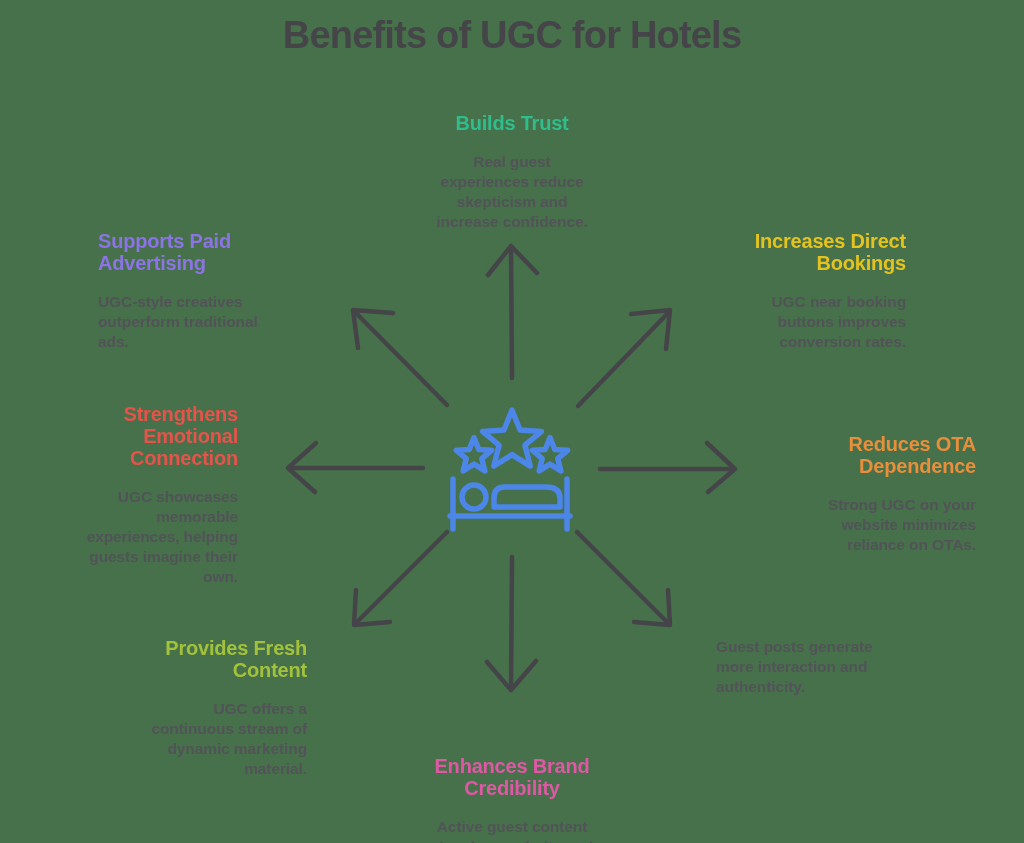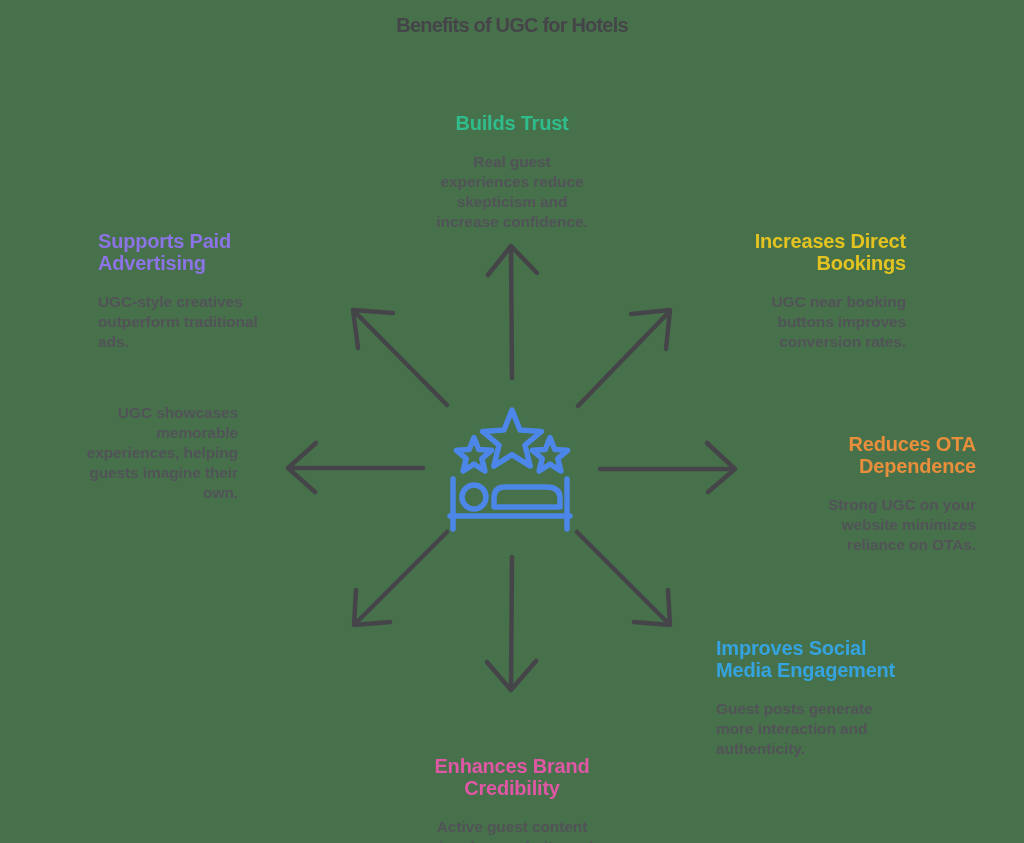--- a/index.html
+++ b/index.html
@@ -9,21 +9,21 @@
     height: 843px;
     background: #47714a;
     overflow: hidden;
     font-family: "Liberation Sans", "DejaVu Sans", sans-serif;
   }
   .title {
     position: absolute;
     left: 0; top: 14px;
     width: 100%;
     text-align: center;
-    font-size: 20px;
+    font-size: 38px;
     font-weight: bold;
     letter-spacing: -0.8px;
     color: #454549;
   }
   .benefit {
     position: absolute;
     white-space: pre-line;
   }
   .benefit-heading {
     font-size: 20px;
@@ -125,37 +125,46 @@
 
   <div class="benefit b-right">
     <div class="benefit-heading" style="color: rgb(233, 142, 58);">Reduces OTA
 Dependence</div>
     <div class="benefit-body">Strong UGC on your
 website minimizes
 reliance on OTAs.</div>
   </div>
 
   <div class="benefit b-bottom-right">
-    <div class="benefit-heading" style="color: rgb(53, 163, 223);">Improves Social
-Media Engagement</div>
     <div class="benefit-body">Guest posts generate
 more interaction and
 authenticity.</div>
   </div>
 
   <div class="benefit b-bottom">
     <div class="benefit-heading" style="color: rgb(224, 87, 166);">Enhances Brand
 Credibility</div>
     <div class="benefit-body">Active guest content
 signals popularity and
 demand.</div>
   </div>
 
+  <div class="benefit b-bottom-left">
+    <div class="benefit-heading" style="color: rgb(163, 194, 59);">Provides Fresh
+Content</div>
+    <div class="benefit-body">UGC offers a
+continuous stream of
+dynamic marketing
+material.</div>
+  </div>
 
   <div class="benefit b-left">
+    <div class="benefit-heading" style="color: rgb(231, 82, 75);">Strengthens
+Emotional
+Connection</div>
     <div class="benefit-body">UGC showcases
 memorable
 experiences, helping
 guests imagine their
 own.</div>
   </div>
 
   <div class="benefit b-top-left">
     <div class="benefit-heading" style="color: rgb(140, 115, 230);">Supports Paid
 Advertising</div>

